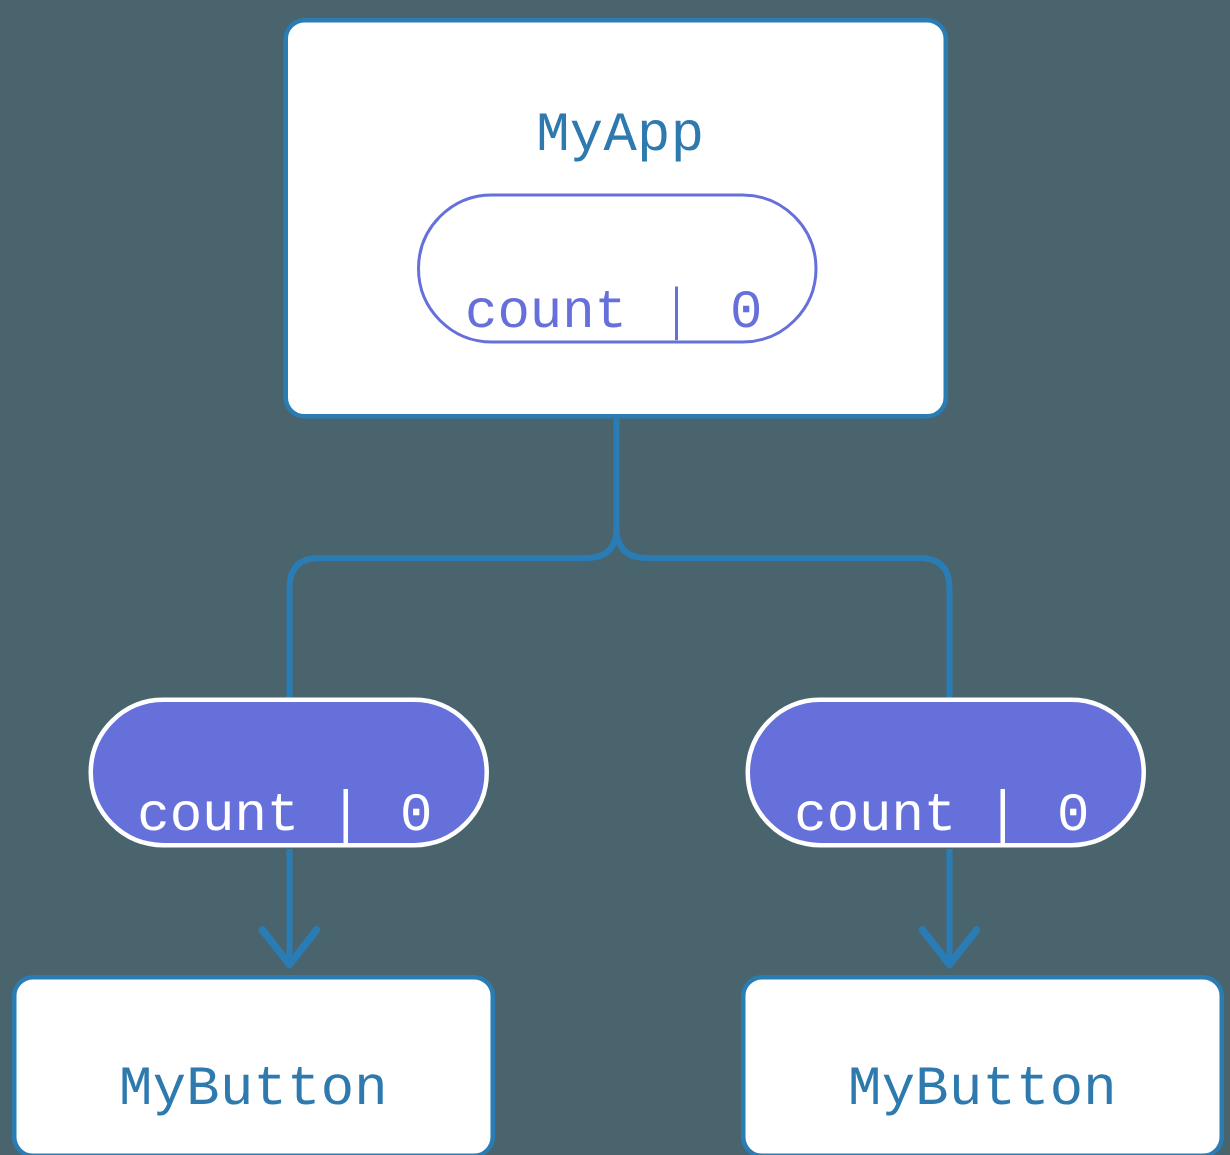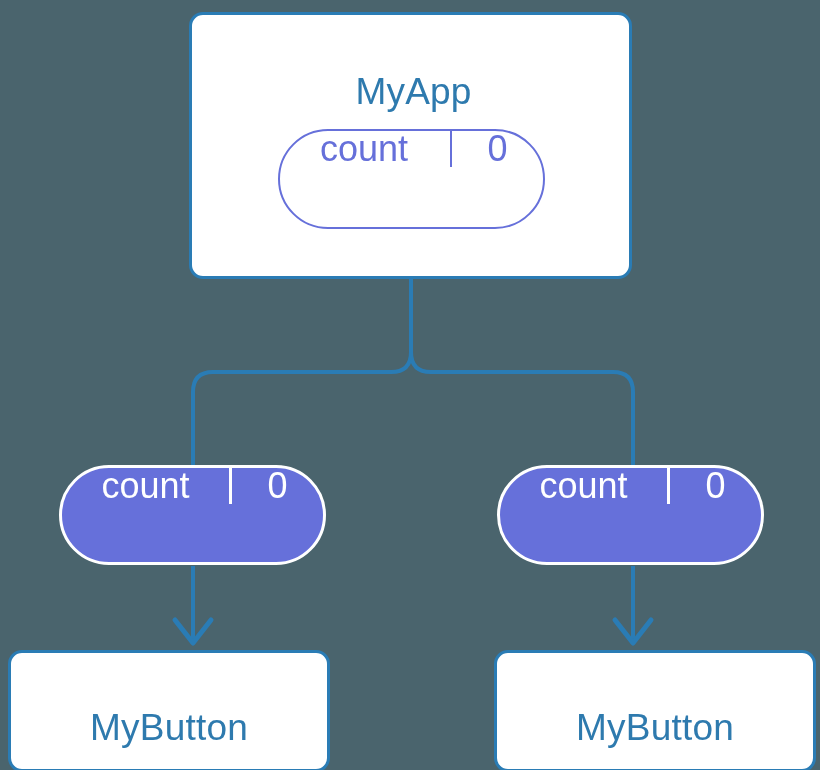--- a/index.html
+++ b/index.html
@@ -6,21 +6,21 @@
     margin: 0;
     padding: 0;
     background: #4a646d;
   }
   #stage {
     position: relative;
     width: 820px;
     height: 770px;
     background: #4a646d;
     overflow: hidden;
-    font-family: Liberation Sans, sans-serif;
+    font-family: Liberation Mono, monospace;
   }
 
   
   #wires {
     position: absolute;
     left: 0;
     top: 0;
     width: 820px;
     height: 770px;
   }
@@ -70,21 +70,21 @@
     line-height: 1;
     letter-spacing: 0.2px;
     white-space: nowrap;
     margin-top: 32px;
   }
 
   
   .pill {
     position: absolute;
     display: flex;
-    align-items: flex-start;
+    align-items: flex-end;
     box-sizing: border-box;
     border-radius: 999px;
     overflow: hidden;
   }
   .pill .pill-key,
   .pill .pill-val {
     display: flex;
     align-items: center;
     justify-content: center;
     font-size: 36px;

